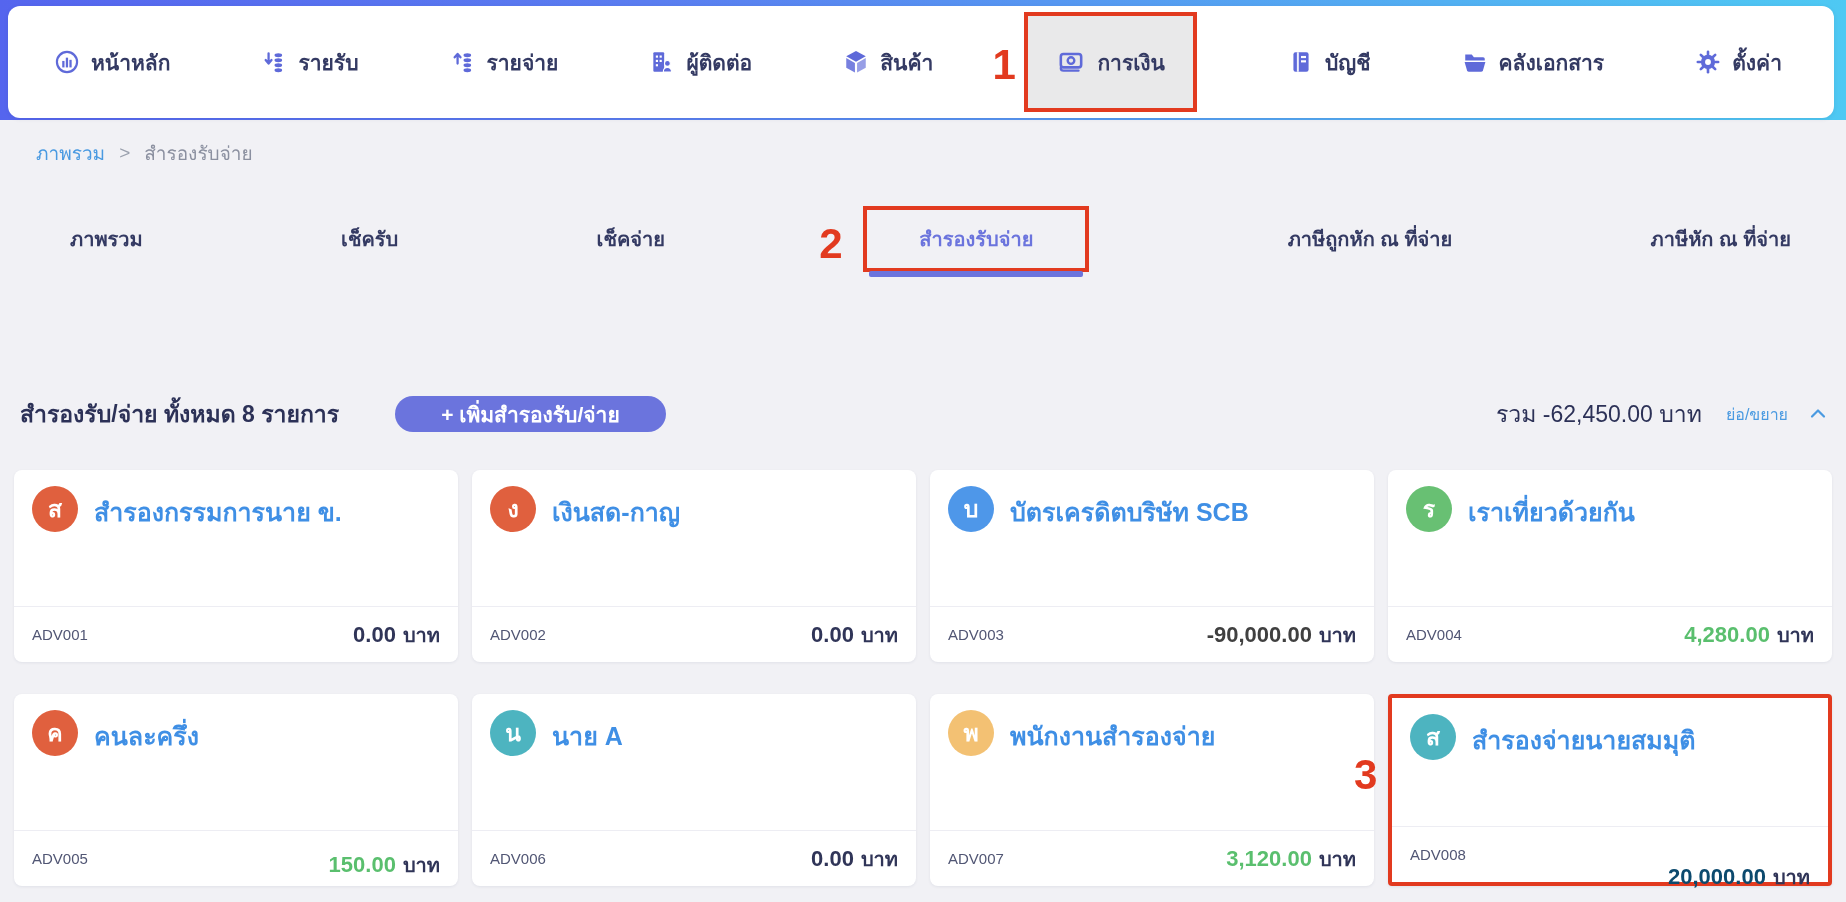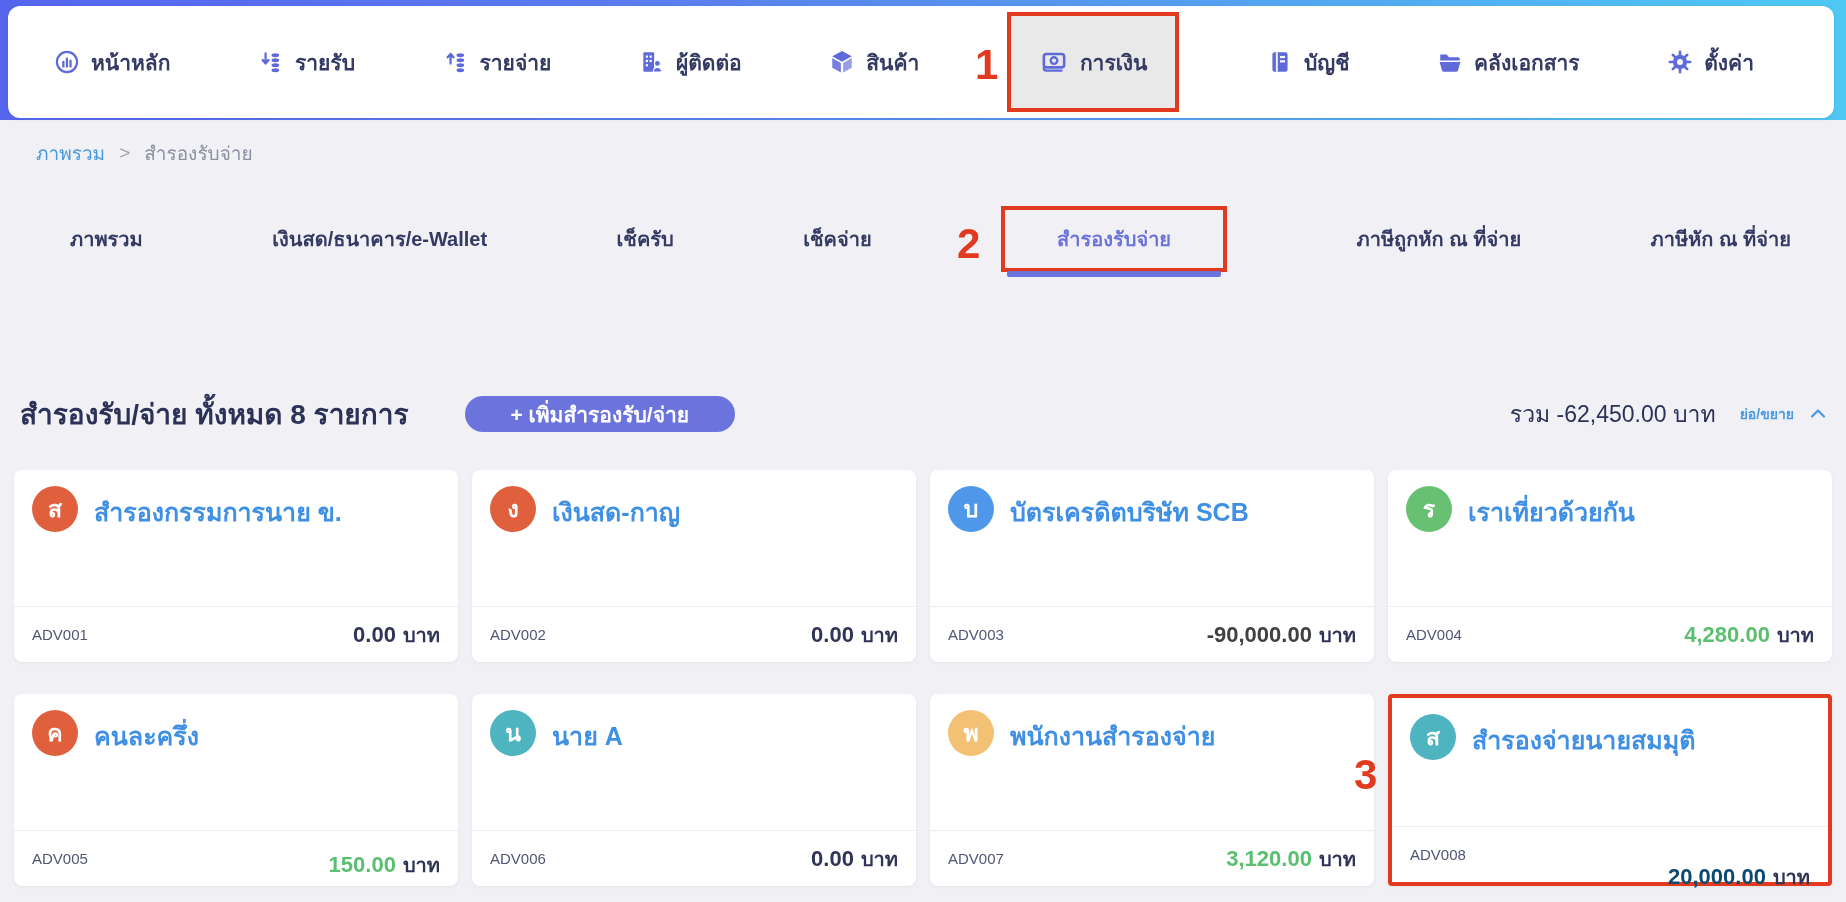--- a/index.html
+++ b/index.html
@@ -9,21 +9,21 @@
     background:#f1f1f5;
     font-family:"Liberation Sans", sans-serif;
     color:#303558;
   }
   
   .topstrip { position:absolute; top:0; left:0; width:100%; height:120px;
     background:linear-gradient(90deg,#5565ee 0%,#5a7df0 35%,#4ec9f3 100%); }
   .navbar { position:absolute; top:6px; left:8px; right:12px; height:112px;
     background:#ffffff; border-radius:12px; box-shadow:0 1px 4px rgba(40,45,90,.10); }
   .nav-items { height:100%; display:flex; align-items:center;
-    justify-content:space-between; padding:0 80px 0 46px; }
+    justify-content:space-between; padding:0 52px 0 46px; }
   .nav-item { display:flex; align-items:center; gap:11px; font-size:21px;
     font-weight:600; color:#343a63; cursor:pointer; white-space:nowrap; }
   .nav-ic { display:flex; align-items:center; }
   .nav-item-active { position:relative; background:#e9e9ea; height:100px;
     padding:0 28px; border:4px solid #e23a1f; }
   .ann-num { color:#e23a1f; font-size:42px; font-weight:700; line-height:1;
     font-family:"Liberation Sans", sans-serif; }
   .ann-nav { position:absolute; left:-36px; top:50%; transform:translateY(-44%); }
   
   main { padding-top:140px; }
@@ -36,28 +36,28 @@
   .tabs { margin-top:38px; height:70px; display:flex; align-items:center;
     justify-content:space-between; padding:0 55px 0 70px; }
   .tab { font-size:20px; font-weight:600; color:#343a63; cursor:pointer; white-space:nowrap; }
   .tab-active-wrap { position:relative; border:4px solid #e23a1f;
     padding:13px 52px; color:#6b74dd; }
   .tab-active-wrap::after { content:""; position:absolute; left:2px; right:2px;
     bottom:-9px; height:6px; background:#6b74dd; border-radius:2px; }
   .ann-tab { position:absolute; left:-48px; top:50%; transform:translateY(-38%); }
   
   .section-head { margin:112px 20px 0 20px; height:56px; display:flex; align-items:center; }
-  .page-title { font-size:28px; font-weight:700; color:#2c3157; }
+  .page-title { font-size:23px; font-weight:700; color:#2c3157; }
   .add-btn { margin-left:56px; height:36px; padding:0 46px; border:none;
     border-radius:26px; background:#6b74dd; color:#ffffff; font-size:21px;
     font-weight:600; cursor:pointer; font-family:"Liberation Sans", sans-serif; }
   .sh-right { margin-left:auto; display:flex; align-items:center; gap:24px; }
   .total { font-size:23px; font-weight:400; color:#2c3157; }
-  .toggle { display:flex; align-items:center; gap:16px; font-size:14px;
-    color:#4a9ae1; cursor:pointer;font-weight:bold; }
+  .toggle { display:flex; align-items:center; gap:22px; font-size:16px;
+    color:#4a9ae1; cursor:pointer; }
   
   .cards { margin:28px 14px 0 14px; display:grid;
     grid-template-columns:repeat(4,1fr); gap:32px 14px; grid-auto-rows:192px; }
   .card { background:#ffffff; border-radius:8px; position:relative;
     box-shadow:0 1px 3px rgba(40,45,90,.08); display:flex; flex-direction:column;
     padding:16px 18px 0 18px; cursor:pointer; }
   .card-annotated { border:4px solid #e23a1f; border-radius:4px; }
   .ann-card { position:absolute; left:-38px; top:56px; }
   .card-top { display:flex; align-items:flex-start; gap:16px; }
   .avatar { width:46px; height:46px; min-width:46px; border-radius:50%;
@@ -208,21 +208,20 @@
 
 <main>
   <div class="breadcrumb">
     <span class="bc-link">ภาพรวม</span>
     <span class="bc-sep">&gt;</span>
     <span class="bc-current">สำรองรับจ่าย</span>
   </div>
 
   <div class="tabs">
     <div class="tab">ภาพรวม</div>
-    <div class="tab">เงินสด/ธนาคาร/e-Wallet</div>
     <div class="tab">เช็ครับ</div>
     <div class="tab">เช็คจ่าย</div>
     <div class="tab tab-active-wrap">
       <span class="ann-num ann-tab">2</span>
       <span>สำรองรับจ่าย</span>
     </div>
     <div class="tab">ภาษีถูกหัก ณ ที่จ่าย</div>
     <div class="tab">ภาษีหัก ณ ที่จ่าย</div>
   </div>
 

